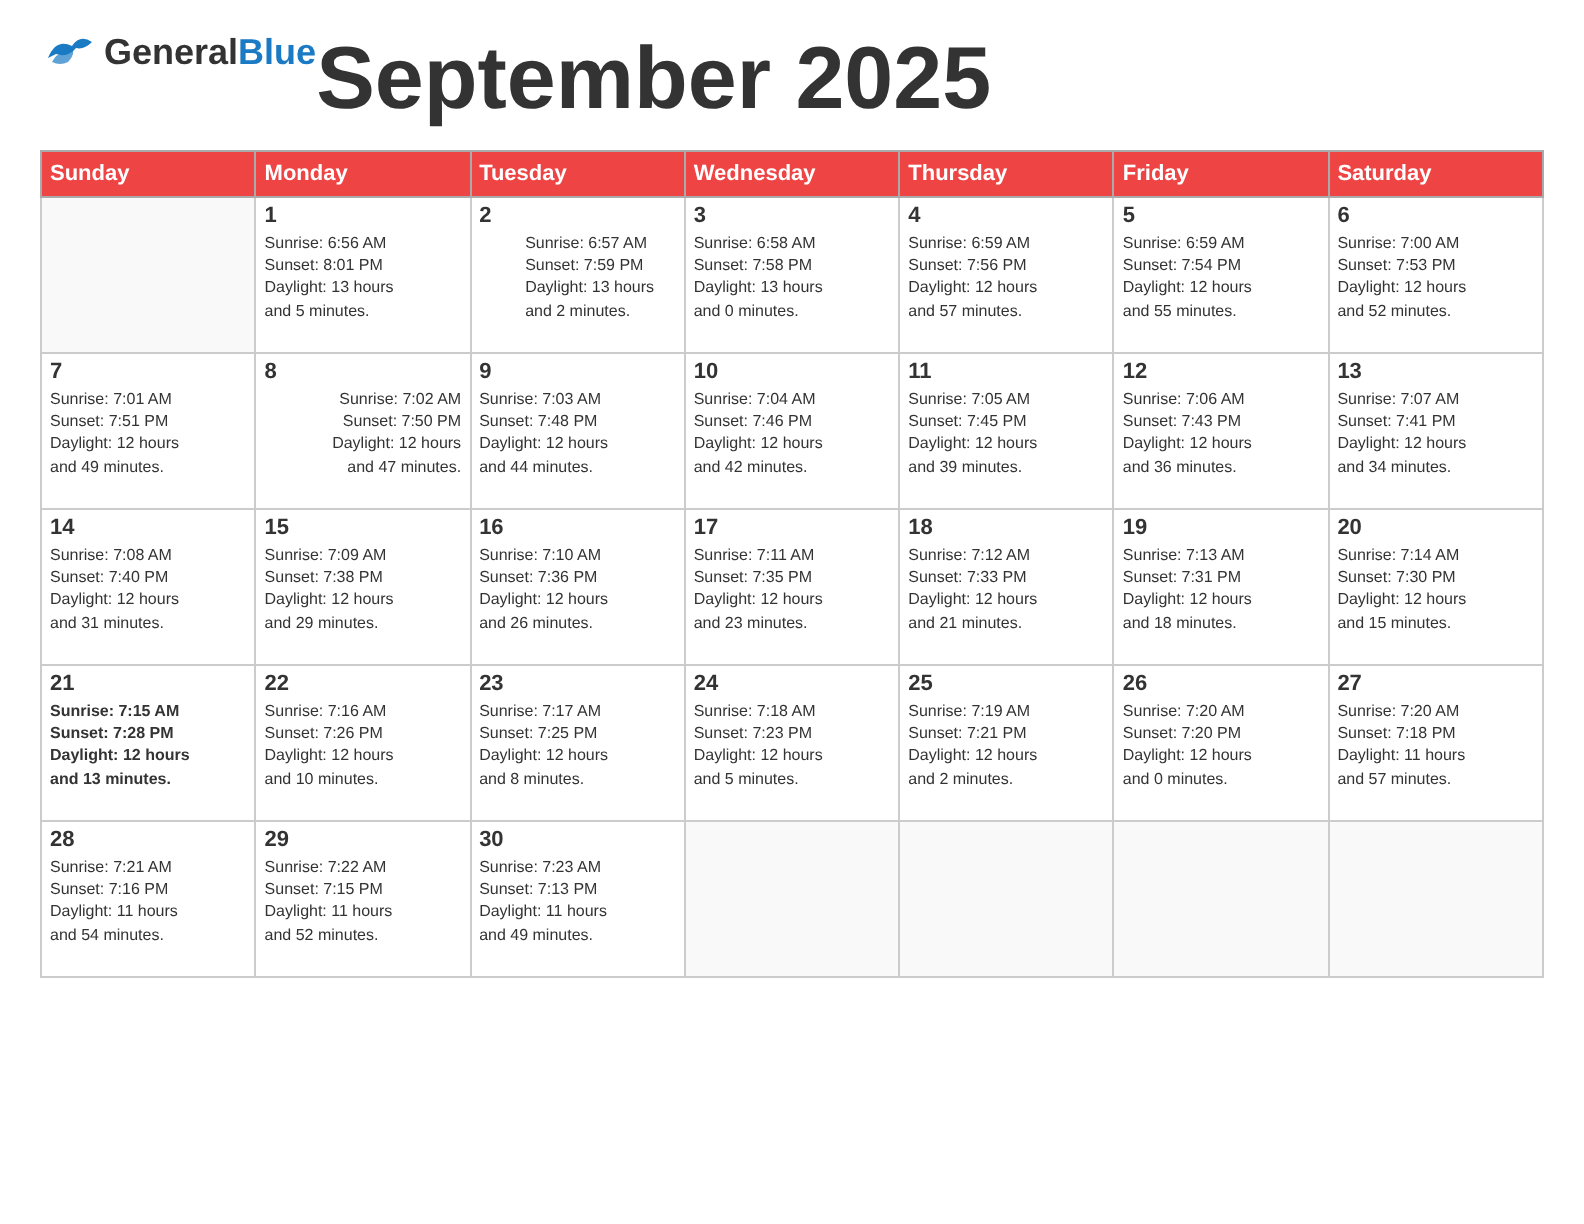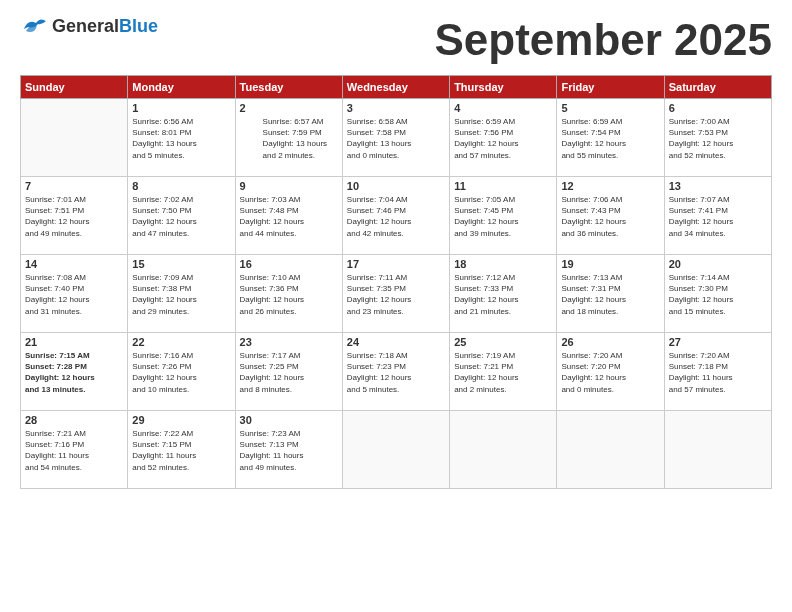--- a/index.html
+++ b/index.html
@@ -10,21 +10,20 @@
       background: #fff;
       overflow: hidden;
     }
     .page {
       width: 792px;
       height: 612px;
       padding: 15px 20px;
     }
     .header {
       display: flex;
-      justify-content: space-between;
       align-items: flex-start;
       margin-bottom: 10px;
     }
     .logo {
       display: flex;
       align-items: center;
       gap: 4px;
     }
     .title-block {
       text-align: right;
@@ -37,21 +36,21 @@
     .subtitle {
       font-size: 13px;
       color: #555;
     }
     table {
       width: 100%;
       border-collapse: collapse;
       table-layout: fixed;
     }
     th {
-      background-color: #b91c1c;
+      background-color: #ef4444;
       color: #fff;
       font-size: 11px;
       font-weight: bold;
       padding: 5px 4px;
       text-align: left;
       border: 1px solid #aaa;
     }
     td {
       vertical-align: top;
       border: 1px solid #ccc;
@@ -161,21 +160,21 @@
         <tr>
           <td>
             <span class="day-number">7</span>
             <div class="day-info" style="white-space: pre-line;">Sunrise: 7:01 AM
 Sunset: 7:51 PM
 Daylight: 12 hours
 and 49 minutes.</div>
           </td>
           <td>
             <span class="day-number">8</span>
-            <div class="day-info" style="white-space: pre-line;">Sunrise: 7:02 AM
+            <div class="day-info" style="white-space: pre-line; text-align: right;">Sunrise: 7:02 AM
 Sunset: 7:50 PM
 Daylight: 12 hours
 and 47 minutes.</div>
           </td>
           <td>
             <span class="day-number">9</span>
             <div class="day-info" style="white-space: pre-line;">Sunrise: 7:03 AM
 Sunset: 7:48 PM
 Daylight: 12 hours
 and 44 minutes.</div>

